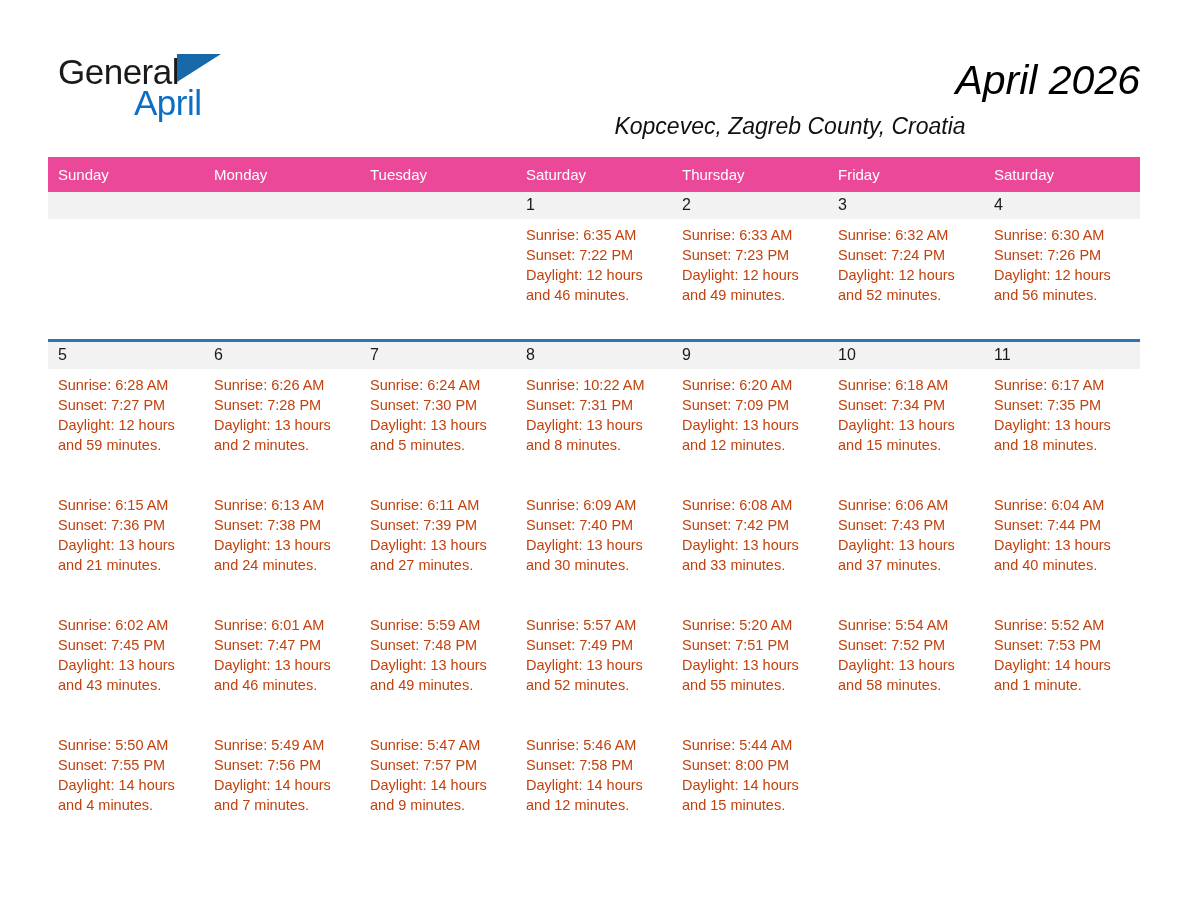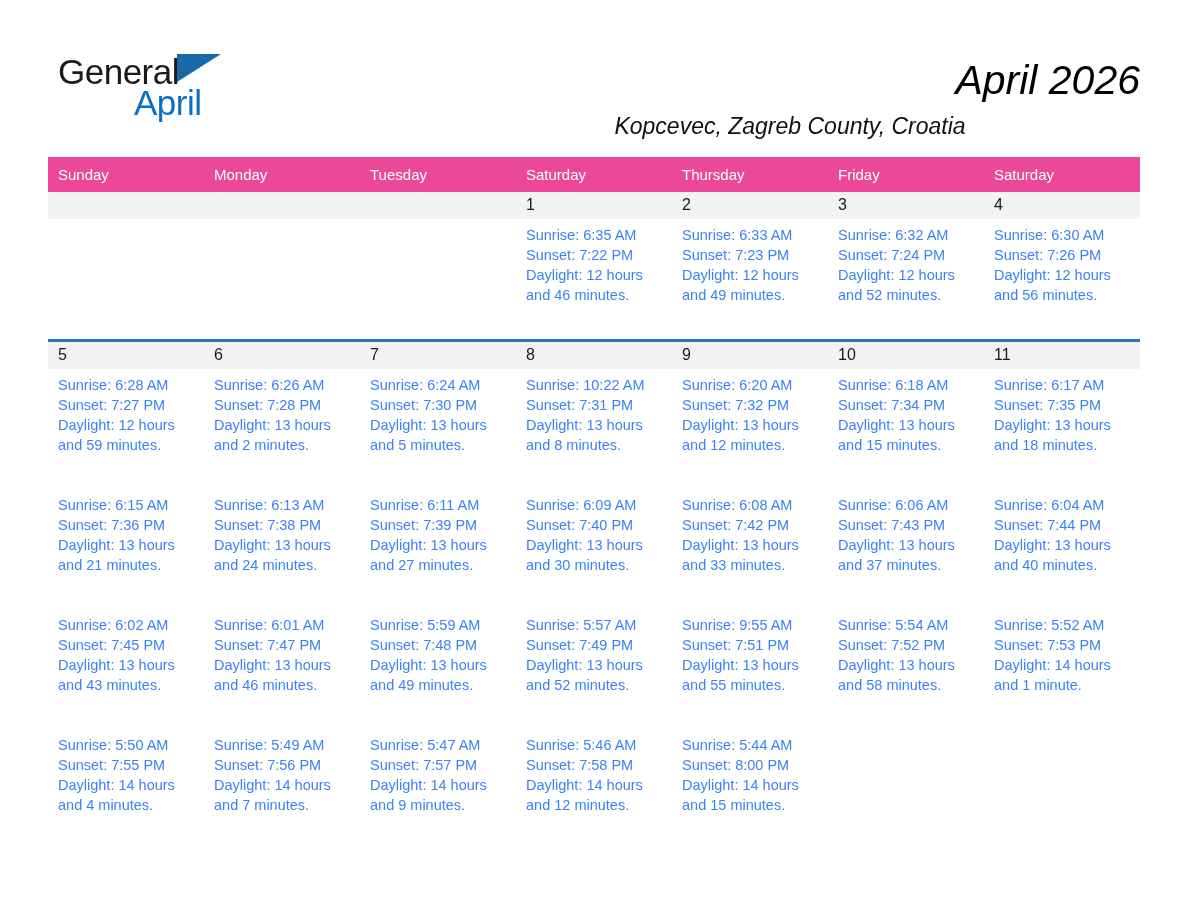--- a/index.html
+++ b/index.html
@@ -128,21 +128,21 @@
     border-top: none;
   }
   tr.datebar td.empty {
     background: #f2f2f2;
   }
 
   tr.infobar td {
     background: #ffffff;
     font-size: 14.5px;
     line-height: 20px;
-    color: #3b82f6;
+    color: #c2410c;
     padding: 6px 8px 22px 10px;
     vertical-align: top;
     height: 92px;
   }
   tr.infobar td.empty { background: #ffffff; }
   .cellline { display: block; white-space: nowrap; }
 </style>
 </head>
 <body>
 
@@ -249,21 +249,21 @@
               <span class="cellline">and 5 minutes.</span>
             </td>
             <td>
               <span class="cellline">Sunrise: 10:22 AM</span>
               <span class="cellline">Sunset: 7:31 PM</span>
               <span class="cellline">Daylight: 13 hours</span>
               <span class="cellline">and 8 minutes.</span>
             </td>
             <td>
               <span class="cellline">Sunrise: 6:20 AM</span>
-              <span class="cellline">Sunset: 7:32 PM</span>
+              <span class="cellline">Sunset: 7:09 PM</span>
               <span class="cellline">Daylight: 13 hours</span>
               <span class="cellline">and 12 minutes.</span>
             </td>
             <td>
               <span class="cellline">Sunrise: 6:18 AM</span>
               <span class="cellline">Sunset: 7:34 PM</span>
               <span class="cellline">Daylight: 13 hours</span>
               <span class="cellline">and 15 minutes.</span>
             </td>
             <td>
@@ -336,21 +336,21 @@
               <span class="cellline">Daylight: 13 hours</span>
               <span class="cellline">and 49 minutes.</span>
             </td>
             <td>
               <span class="cellline">Sunrise: 5:57 AM</span>
               <span class="cellline">Sunset: 7:49 PM</span>
               <span class="cellline">Daylight: 13 hours</span>
               <span class="cellline">and 52 minutes.</span>
             </td>
             <td>
-              <span class="cellline">Sunrise: 9:55 AM</span>
+              <span class="cellline">Sunrise: 5:20 AM</span>
               <span class="cellline">Sunset: 7:51 PM</span>
               <span class="cellline">Daylight: 13 hours</span>
               <span class="cellline">and 55 minutes.</span>
             </td>
             <td>
               <span class="cellline">Sunrise: 5:54 AM</span>
               <span class="cellline">Sunset: 7:52 PM</span>
               <span class="cellline">Daylight: 13 hours</span>
               <span class="cellline">and 58 minutes.</span>
             </td>

